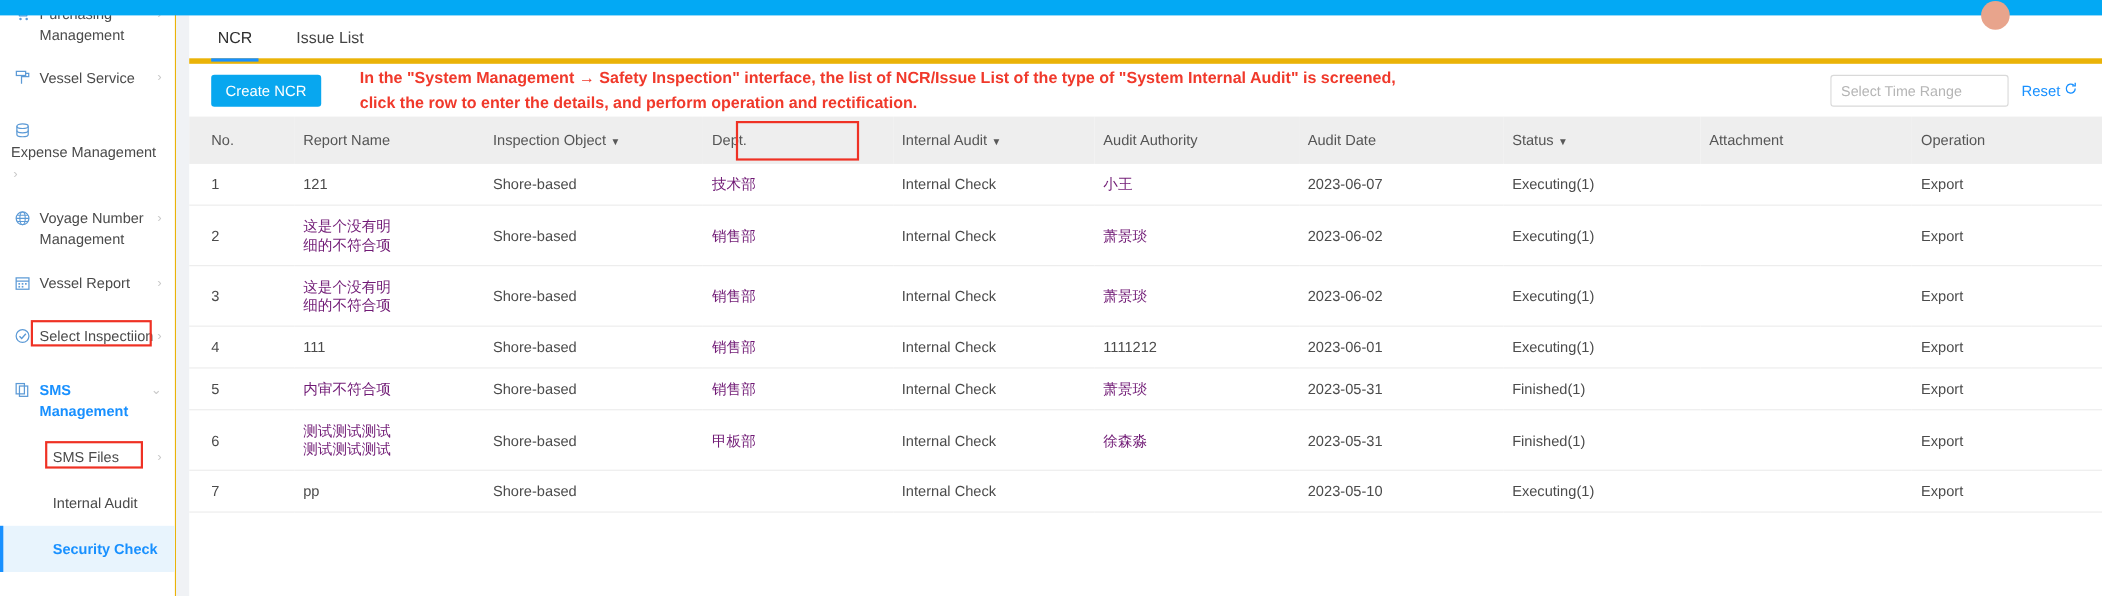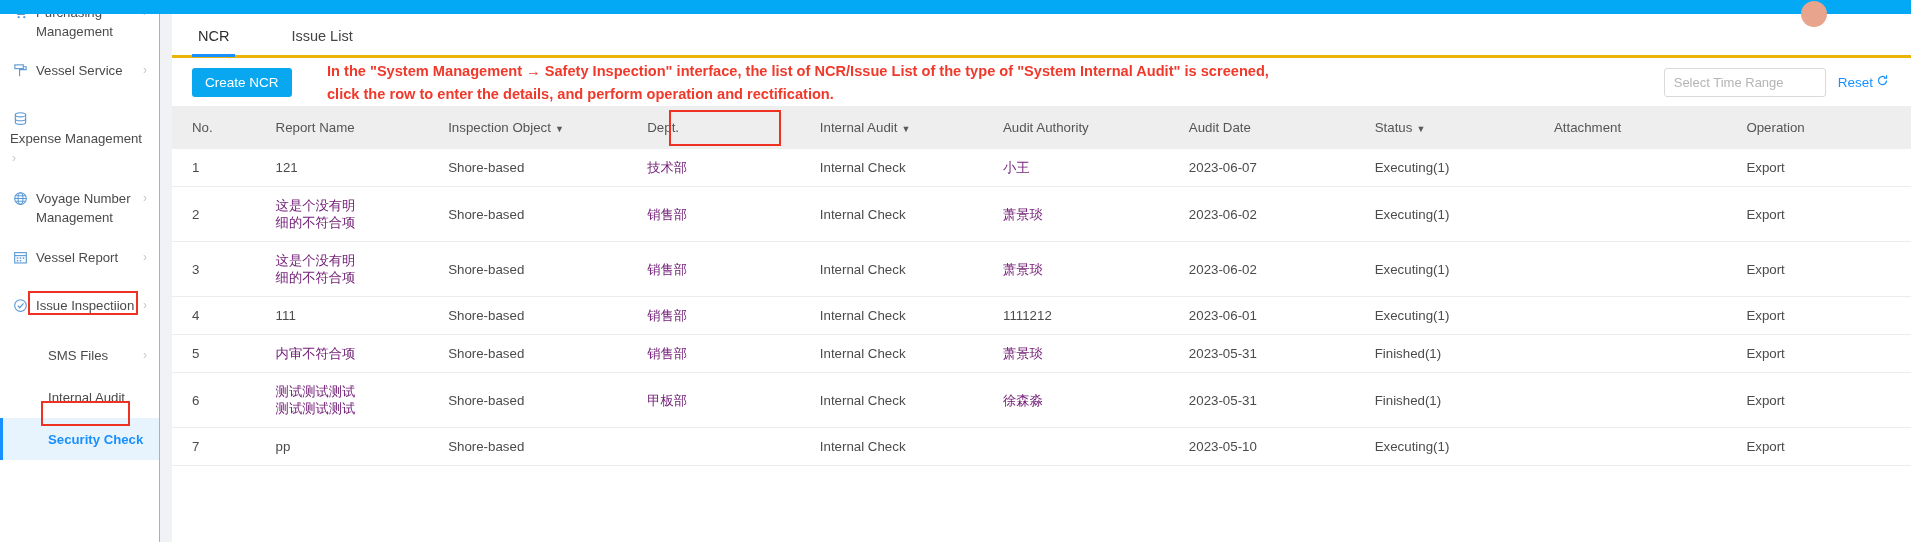--- a/index.html
+++ b/index.html
@@ -85,23 +85,22 @@
   .content-card {
     position: absolute; top: 14px; left: 12px;
     width: 1739px; height: 528px;
     background: #ffffff;
   }
 
   
   .tabs {
     display: flex; align-items: center;
     height: 44px; padding-left: 20px;
-    border-bottom: 3px solid #eab308;
+    border-bottom: 5px solid #eab308;
     position: relative;
-    gap: 22px;
   }
   .tab {
     font-size: 14.5px; color: #444;
     padding: 0 6px; margin-right: 28px;
     height: 44px; line-height: 46px;
     position: relative; cursor: pointer;
   }
   .tab.active { color: #2d2d2d; }
   .tab.active::after {
     content: ""; position: absolute;
@@ -255,24 +254,34 @@
       <span class="side-chev">›</span>
     </div>
 
     <div class="side-item" style="margin-top:20px;">
       <span class="side-ico">
         <svg width="15" height="15" viewBox="0 0 16 16">
             <circle cx="8" cy="8" r="6.2" fill="none" stroke="#5c9ad6" stroke-width="1.2"></circle>
             <path d="M5 8.2l2.2 2.2L11.2 5.8" fill="none" stroke="#5c9ad6" stroke-width="1.3"></path>
           </svg>
       </span>
-      <span class="side-label">Issue Inspectiion</span>
-      <span class="side-chev">›</span>
-    </div>
-
+      <span class="side-label">Select Inspectiion</span>
+      <span class="side-chev">›</span>
+    </div>
+
+    <div class="side-item highlight" style="margin-top:21px;">
+      <span class="side-ico">
+        <svg width="15" height="15" viewBox="0 0 16 16">
+            <rect x="1.8" y="1.8" width="8" height="10" fill="none" stroke="#5c9ad6" stroke-width="1.2"></rect>
+            <rect x="5" y="4.2" width="8" height="10" fill="none" stroke="#5c9ad6" stroke-width="1.2"></rect>
+          </svg>
+      </span>
+      <span class="side-label">SMS Management</span>
+      <span class="side-chev">⌄</span>
+    </div>
 
     <div class="side-sub" style="margin-top:11px;">
       <span>SMS Files</span>
       <span class="side-chev">›</span>
     </div>
 
     <div class="side-sub">
       <span>Internal Audit</span>
     </div>
 

